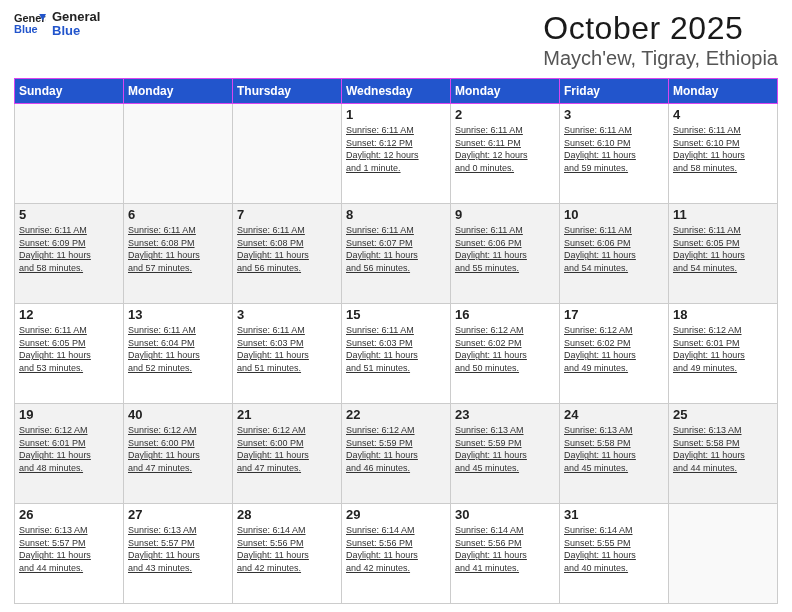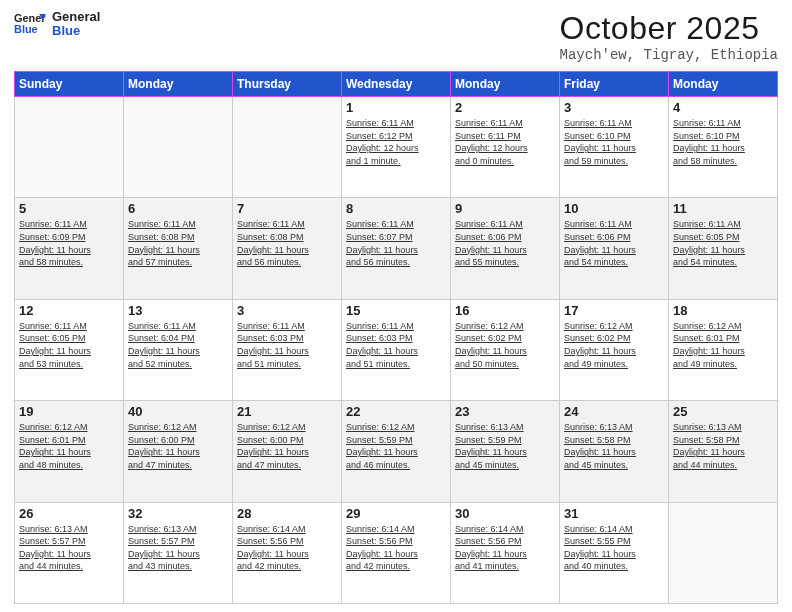--- a/index.html
+++ b/index.html
@@ -36,24 +36,23 @@
     .title-block {
       text-align: left;
     }
     .month-title {
       font-size: 32px;
       font-weight: 300;
       color: #1a1a1a;
       letter-spacing: 0.5px;
     }
     .subtitle {
-      font-size: 14px;
+      font-size: 20px;
       color: #555;
       font-weight: normal;
-      font-family: Liberation Mono, monospace;
     }
     .calendar {
       width: 100%;
       border-collapse: collapse;
       flex: 1;
     }
     .calendar th {
       background: #2255cc;
       color: #fff;
       font-size: 12px;
@@ -315,21 +314,21 @@
         </tr>
         <tr>
           <td>
             <span class="day-num">26</span>
             <div class="cell-text" style="white-space: pre-line;">Sunrise: 6:13 AM
 Sunset: 5:57 PM
 Daylight: 11 hours
 and 44 minutes.</div>
           </td>
           <td>
-            <span class="day-num">32</span>
+            <span class="day-num">27</span>
             <div class="cell-text" style="white-space: pre-line;">Sunrise: 6:13 AM
 Sunset: 5:57 PM
 Daylight: 11 hours
 and 43 minutes.</div>
           </td>
           <td>
             <span class="day-num">28</span>
             <div class="cell-text" style="white-space: pre-line;">Sunrise: 6:14 AM
 Sunset: 5:56 PM
 Daylight: 11 hours

